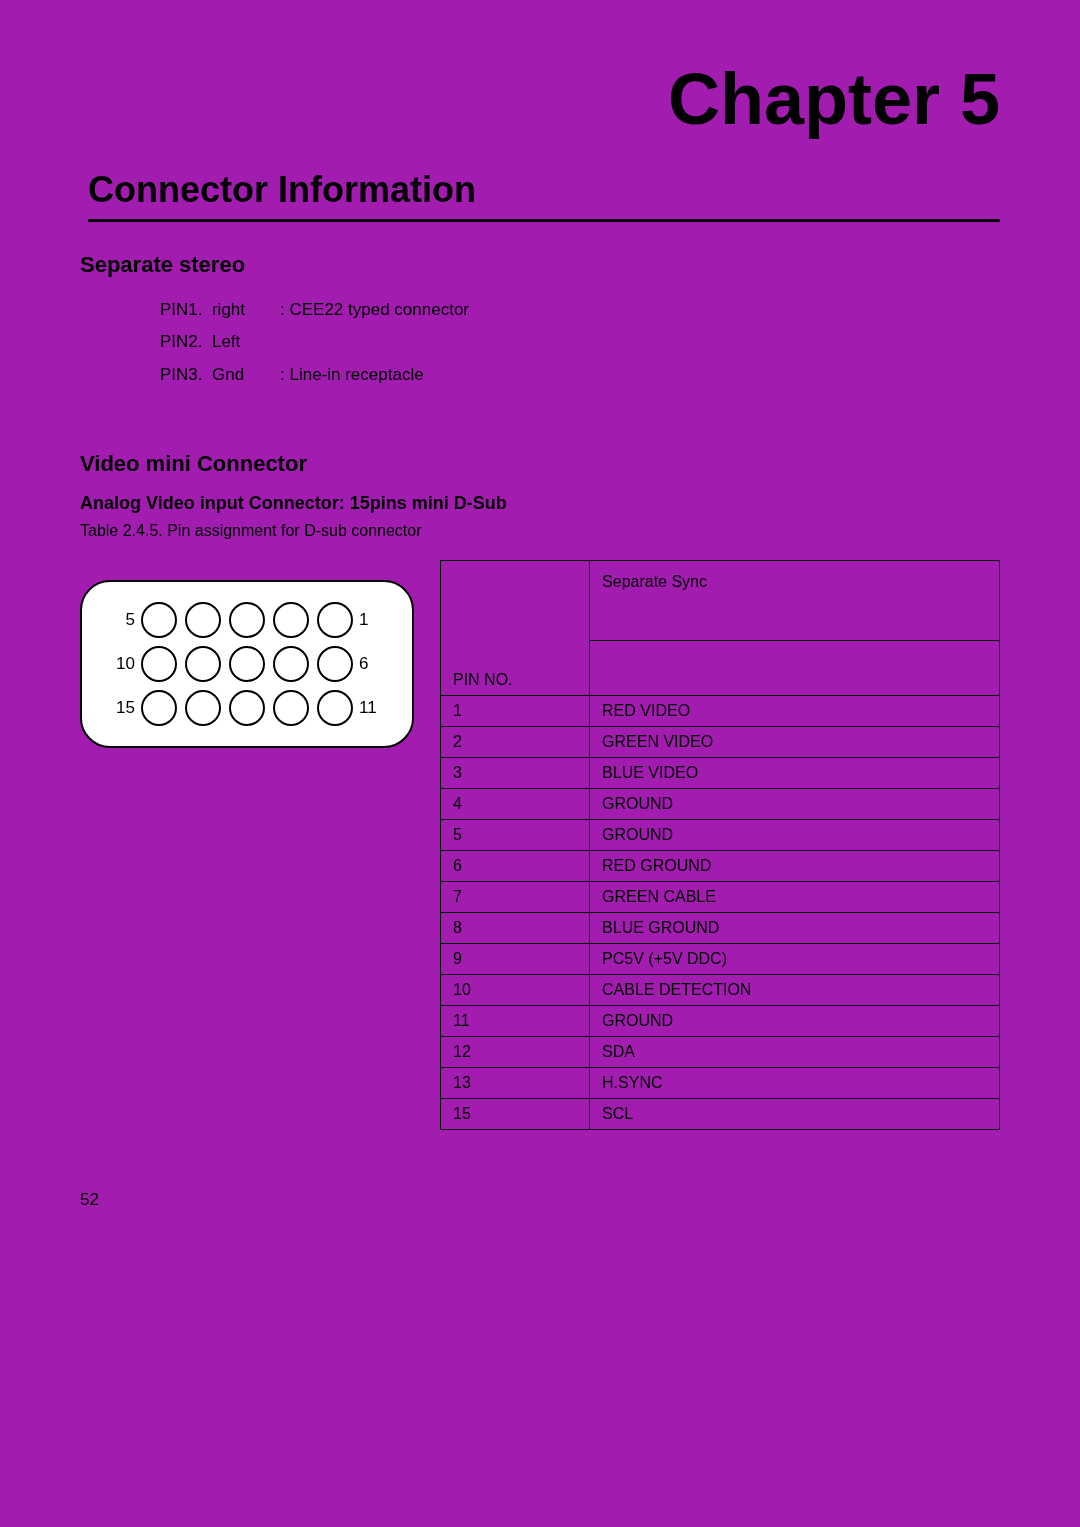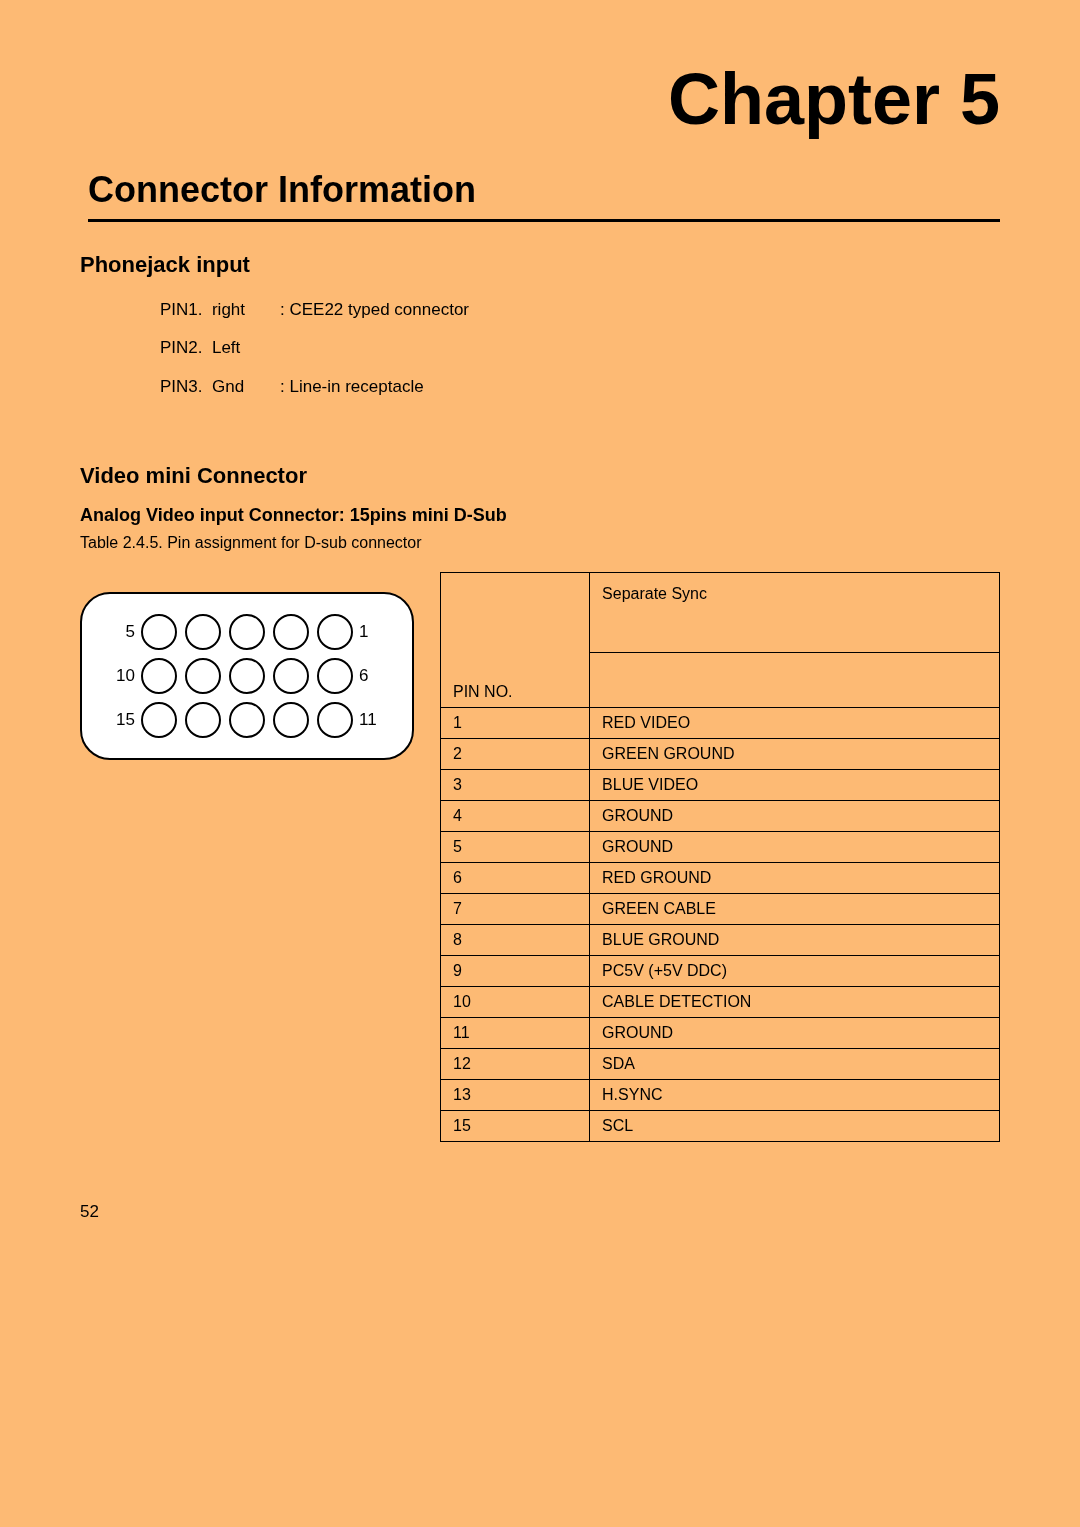--- a/index.html
+++ b/index.html
@@ -13,21 +13,21 @@
       font-family: Arial, Helvetica, sans-serif;
       width: 1080px;
       min-height: 1527px;
       position: relative;
       color: #000000;
     }
 
     .page-container {
       width: 1080px;
       min-height: 1527px;
-      background: #fdba74;
+      background: #a21caf;
       padding: 60px 80px 80px 80px;
       position: relative;
     }
 
     .chapter-header {
       text-align: right;
       margin-bottom: 30px;
     }
 
     .chapter-title {
@@ -60,21 +60,20 @@
 
     .pin-table {
       margin-left: 80px;
       font-size: 17px;
       line-height: 1.9;
     }
 
     .pin-row {
       display: flex;
       align-items: flex-start;
-      margin-top: 6px;
     }
 
     .pin-label {
       min-width: 120px;
       font-size: 17px;
     }
 
     .pin-desc {
       font-size: 17px;
     }
@@ -186,21 +185,21 @@
 
 <div class="page-container">
 
   <div class="chapter-header">
     <span class="chapter-title">Chapter 5</span>
   </div>
 
   <h1 class="section-title">Connector Information</h1>
 
   <div class="phonejack-section">
-    <h2 class="subsection-title">Phonejack input</h2>
+    <h2 class="subsection-title">Separate stereo</h2>
     <div class="pin-table">
       <div class="pin-row">
         <span class="pin-label">PIN1.&nbsp;&nbsp;right</span>
         <span class="pin-desc">: CEE22 typed connector</span>
       </div>
       <div class="pin-row">
         <span class="pin-label">PIN2.&nbsp;&nbsp;Left</span>
         <span class="pin-desc"></span>
       </div>
       <div class="pin-row">
@@ -275,21 +274,21 @@
             </td>
             <td class="col-signal" style="border-top: none;"></td>
           </tr>
 
           <tr>
             <td class="col-pin">1</td>
             <td class="col-signal">RED VIDEO</td>
           </tr>
           <tr>
             <td class="col-pin">2</td>
-            <td class="col-signal">GREEN GROUND</td>
+            <td class="col-signal">GREEN VIDEO</td>
           </tr>
           <tr>
             <td class="col-pin">3</td>
             <td class="col-signal">BLUE VIDEO</td>
           </tr>
           <tr>
             <td class="col-pin">4</td>
             <td class="col-signal">GROUND</td>
           </tr>
           <tr>

